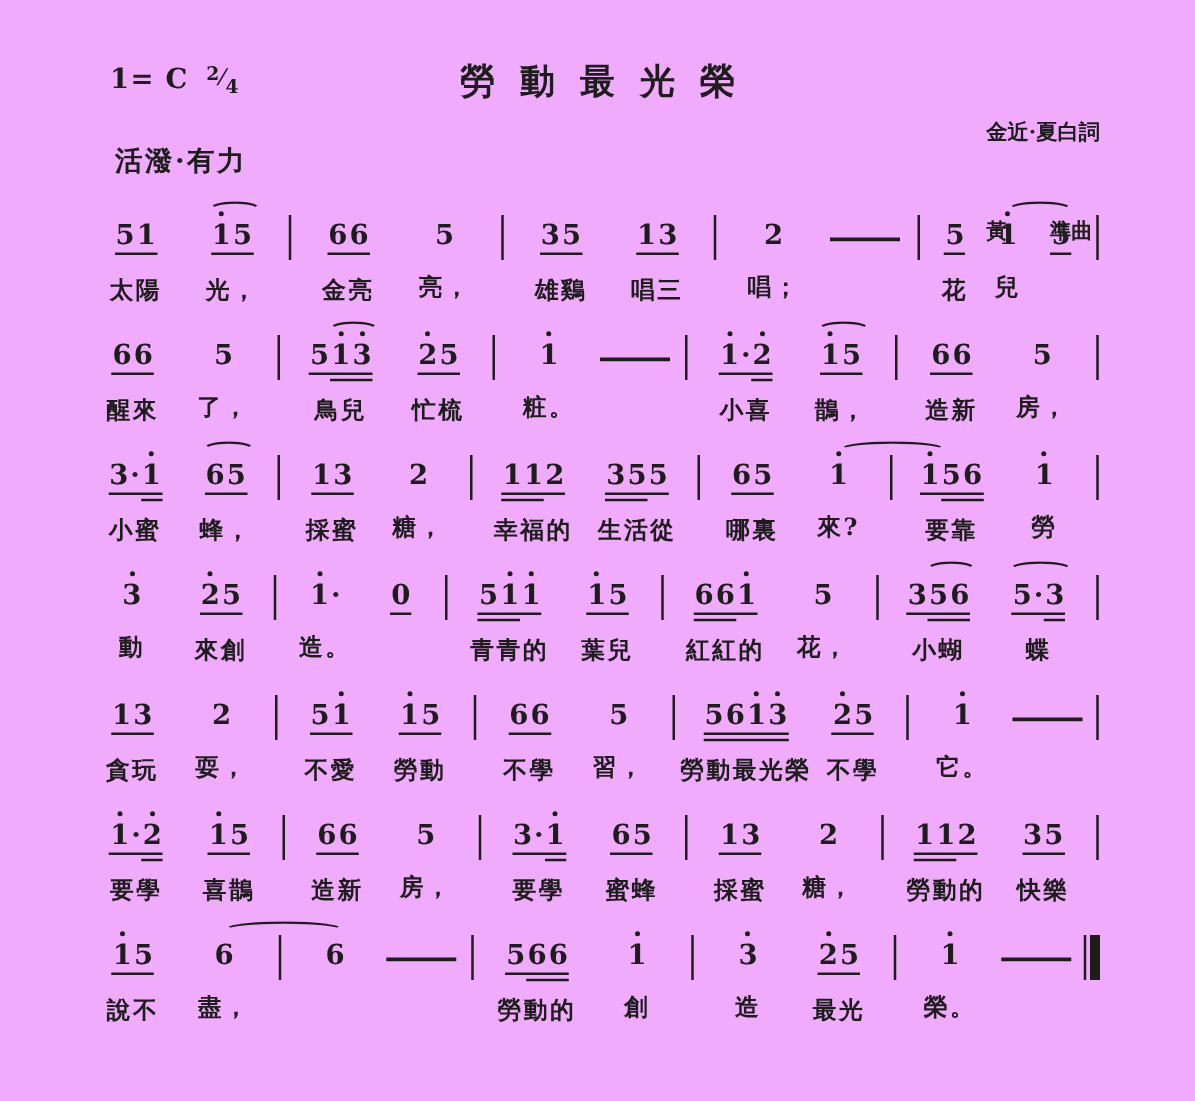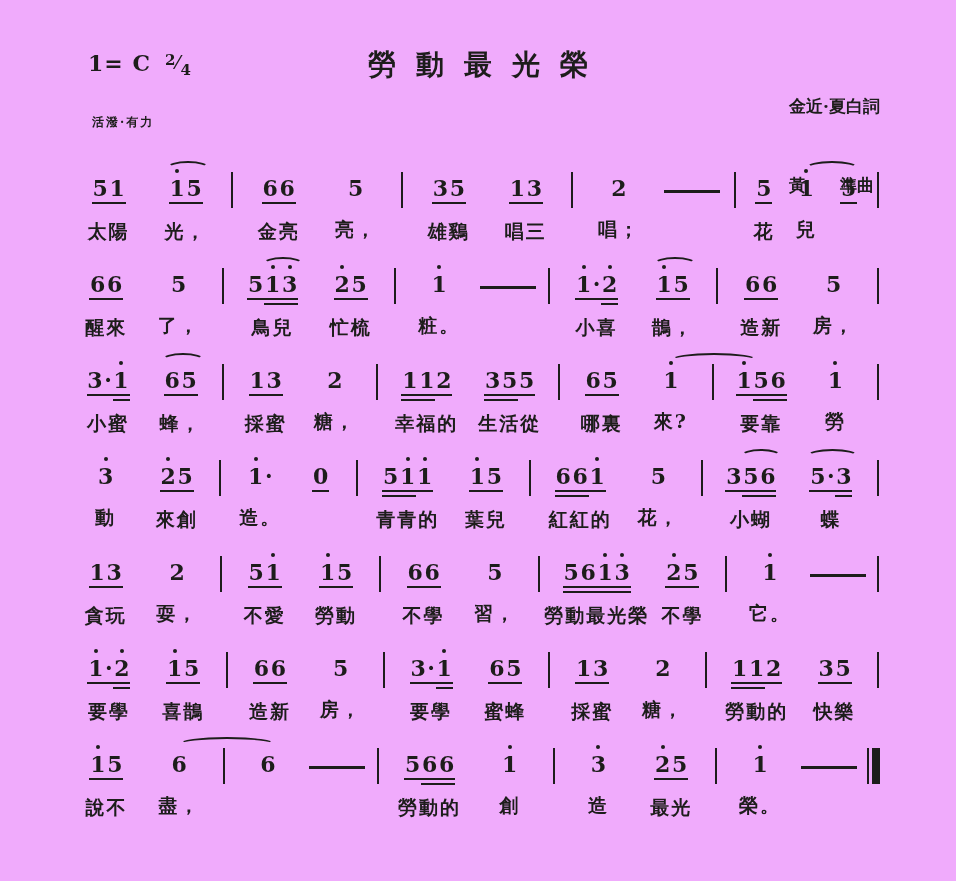--- a/index.html
+++ b/index.html
@@ -11,21 +11,21 @@
   .header{position:relative;height:158px;}
   .key{position:absolute;left:88px;top:50px;font-size:22px;font-weight:bold;letter-spacing:1px;}
   .frac{display:inline-block;margin-left:14px;font-weight:bold;}
   .frac .ft{font-size:15px;vertical-align:6px;}
   .frac .fs{font-size:18px;vertical-align:2px;}
   .frac .fb{font-size:15px;vertical-align:-4px;}
   .title{position:absolute;left:0;right:0;top:46px;text-align:center;
     font-size:28px;font-weight:bold;letter-spacing:20px;text-indent:20px;}
   .credits{position:absolute;right:76px;top:40px;font-size:17px;font-weight:bold;
     line-height:1.55;text-align:left;white-space:pre;}
-  .tempo{position:absolute;left:92px;top:114px;font-size:12px;font-weight:bold;letter-spacing:2px;text-align:right;}
+  .tempo{position:absolute;left:92px;top:114px;font-size:22px;font-weight:bold;letter-spacing:2px;text-align:right;}
   
   .score{padding:0 70px;}
   .system{display:flex;align-items:flex-start;margin-bottom:7px;min-height:89px;}
   .cell{position:relative;display:flex;flex-direction:column;align-items:center;
     padding-top:18px;flex-basis:0;min-width:0;}
   .note{flex-grow:2;}
   .dgwrap{position:relative;display:inline-block;}
   .dg{display:flex;height:24px;line-height:24px;font-size:22px;font-weight:bold;
     padding-bottom:2px;font-family:"DejaVu Serif","Liberation Serif",serif;}
   .dg.u1{border-bottom:2px solid #1d1d1b;}

